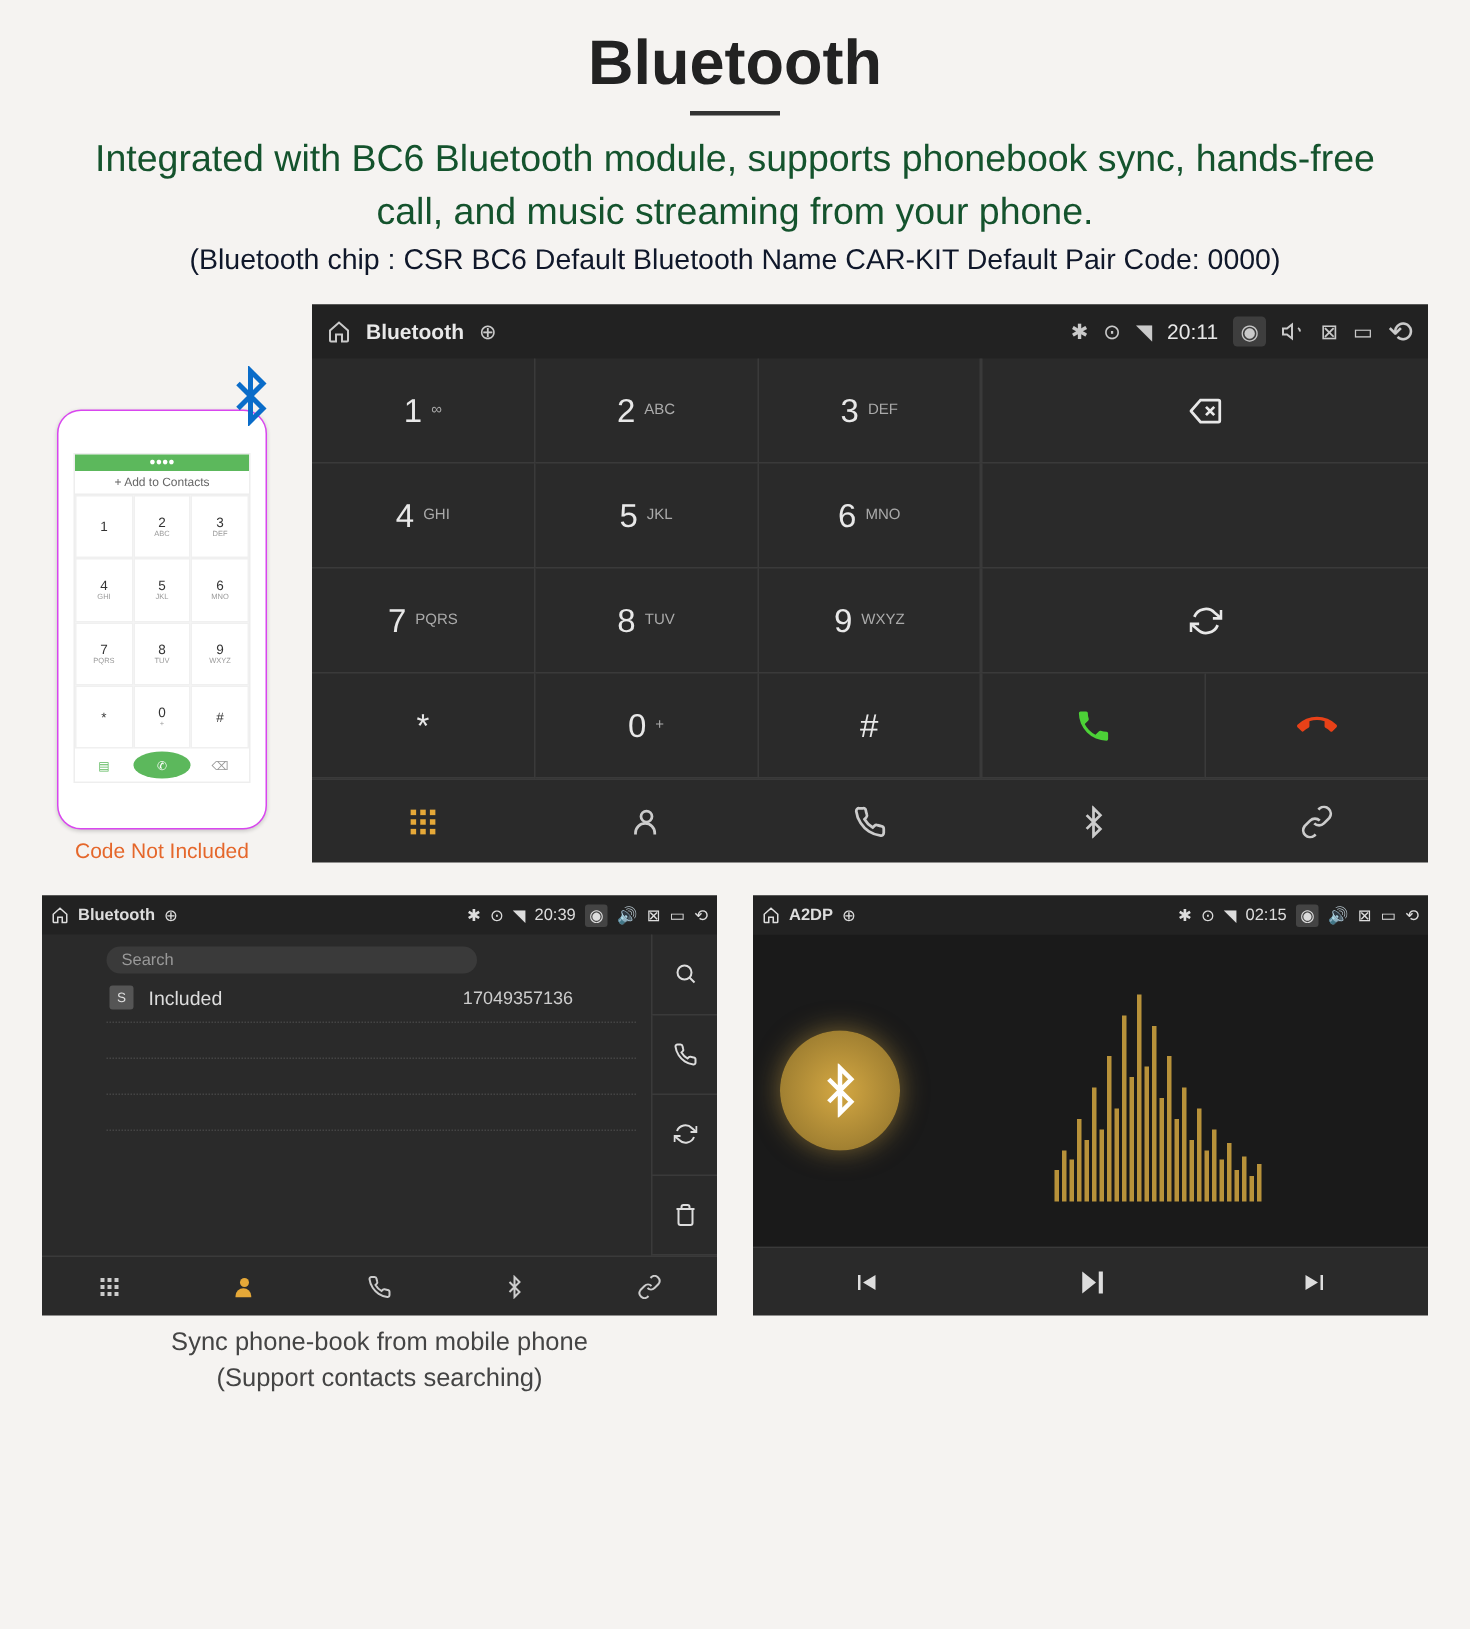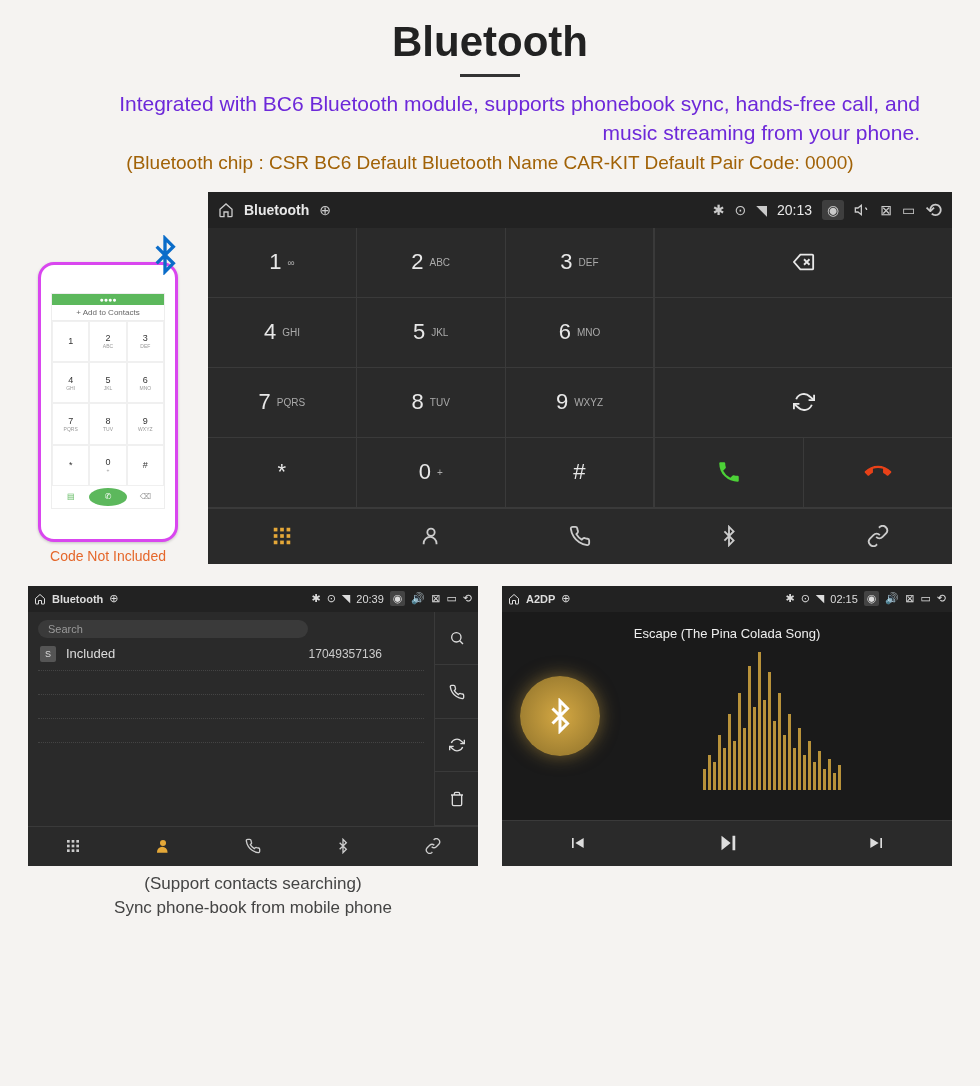--- a/index.html
+++ b/index.html
@@ -18,43 +18,43 @@
     color: #222;
     padding-top: 18px;
   }
   .title-underline {
     width: 60px;
     height: 3px;
     background: #333;
     margin: 8px auto 12px;
   }
   .subtitle {
-    text-align: right;
-    font-size: 21px;
-    color: #6d28d9;
+    text-align: center;
+    font-size: 25px;
+    color: #14532d;
     padding: 0 60px;
     line-height: 1.4;
   }
   .specs {
     text-align: center;
     font-size: 19px;
-    color: #a16207;
+    color: #0f172a;
     margin-top: 4px;
   }
   .main-row {
     display: flex;
     align-items: flex-end;
     padding: 18px 28px 6px;
     gap: 20px;
   }
   .phone-col { width: 160px; text-align:center;}
   .phone-mock {
     width: 140px; height: 280px;
     background: #fff;
-    border: 3px solid #d946ef;
+    border: 1px solid #d946ef;
     border-radius: 16px;
     position: relative;
     margin: 0 auto;
     padding: 28px 10px 30px;
     box-shadow: 0 1px 3px rgba(0,0,0,.2);
   }
   .phone-screen {
     background:#fff; width:100%; height:100%;
     border:1px solid #eee; font-size:8px;
     display:flex; flex-direction:column;
@@ -116,21 +116,21 @@
     display:flex;gap:24px;padding:16px 28px 0;
   }
   .panel-col{flex:1;}
   .small-panel{
     background:#2a2a2a;color:#ddd;height:280px;
     display:flex;flex-direction:column;
   }
   .sb2{display:flex;align-items:center;height:26px;padding:0 6px;background:#222;font-size:11px;gap:6px;}
   .sb2 .spacer{flex:1;}
   .sb2 .cam{background:#444;padding:1px 3px;border-radius:2px;}
-  .contacts-body{flex:1;display:flex;}
+  .contacts-body{flex:1;display:flex;padding-left:33px;}
   .contacts-main{flex:1;padding:8px 10px;}
   .search-box{background:#3a3a3a;border-radius:12px;padding:3px 10px;font-size:11px;color:#999;width:70%;}
   .contact-row{display:flex;align-items:center;gap:10px;padding:8px 2px;border-bottom:1px dotted #444;font-size:13px;}
   .contact-row .badge{background:#555;width:16px;height:16px;display:flex;align-items:center;justify-content:center;font-size:9px;border-radius:2px;}
   .contact-row .num{margin-left:auto;margin-right:40px;color:#ccc;font-size:12px;}
   .contacts-side{width:44px;display:flex;flex-direction:column;}
   .contacts-side div{flex:1;display:flex;align-items:center;justify-content:center;font-size:16px;border-left:1px solid #3a3a3a;border-bottom:1px solid #3a3a3a;}
   .small-nav{display:flex;height:40px;border-top:1px solid #3a3a3a;}
   .small-nav .nav{flex:1;display:flex;align-items:center;justify-content:center;font-size:16px;color:#ccc;}
   .small-nav .nav.active{color:#e5a838;}
@@ -211,21 +211,21 @@
             <svg class="icon-sm" viewBox="0 0 24 24" fill="none" stroke="currentColor" stroke-width="2">
               <path d="M3 11l9-8 9 8v10a1 1 0 01-1 1h-5v-7h-6v7H4a1 1 0 01-1-1z"></path>
             </svg>
           </span>
         <span class="title">Bluetooth</span>
         <span class="ico">⊕</span>
         <span class="spacer"></span>
         <span class="ico">✱</span>
         <span class="ico">⊙</span>
         <span class="ico">◥</span>
-        <span>20:13</span>
+        <span>20:11</span>
         <span class="ico cam">◉</span>
         <span class="ico">
             <svg class="icon-sm" viewBox="0 0 24 24" fill="none" stroke="currentColor" stroke-width="2">
               <path d="M11 5L6 9H2v6h4l5 4V5zM19 12a4 4 0 00-2-3.5"></path>
             </svg>
           </span>
         <span class="ico">⊠</span>
         <span class="ico">▭</span>
         <span class="ico" style="font-size:20px;">⟲</span>
       </div>
@@ -441,22 +441,22 @@
           </div>
         <div class="nav">
             <svg width="16" height="16" viewBox="0 0 24 24" fill="none" stroke="currentColor" stroke-width="2">
               <path d="M10 13a5 5 0 007 0l4-4a5 5 0 00-7-7l-1 1"></path>
               <path d="M14 11a5 5 0 00-7 0l-4 4a5 5 0 007 7l1-1"></path>
             </svg>
           </div>
       </div>
     </div>
     <div class="panel-caption">
+      <div>Sync phone-book from mobile phone</div>
       <div>(Support contacts searching)</div>
-      <div>Sync phone-book from mobile phone</div>
     </div>
   </div>
 
   <div class="panel-col">
     <div class="small-panel">
       <div class="sb2">
         <span>
             <svg width="12" height="12" viewBox="0 0 24 24" fill="none" stroke="currentColor" stroke-width="2">
               <path d="M3 11l9-8 9 8v10a1 1 0 01-1 1h-5v-7h-6v7H4a1 1 0 01-1-1z"></path>
             </svg>
@@ -468,21 +468,20 @@
           <span>⊙</span>
           <span>◥</span>
         <span>02:15</span>
         <span class="cam">◉</span>
         <span>🔊</span>
         <span>⊠</span>
         <span>▭</span>
         <span>⟲</span>
       </div>
       <div class="music-body">
-        <div class="music-title">Escape (The Pina Colada Song)</div>
         <div class="music-icon">
           <svg width="36" height="36" viewBox="0 0 24 24" fill="none" stroke="#fff" stroke-width="2">
               <path d="M7 7l10 10-5 5V2l5 5L7 17"></path>
             </svg>
         </div>
         <div class="music-viz">
           <span style="height:15%"></span>
             <span style="height:25%"></span>
             <span style="height:20%"></span>
             <span style="height:40%"></span>

